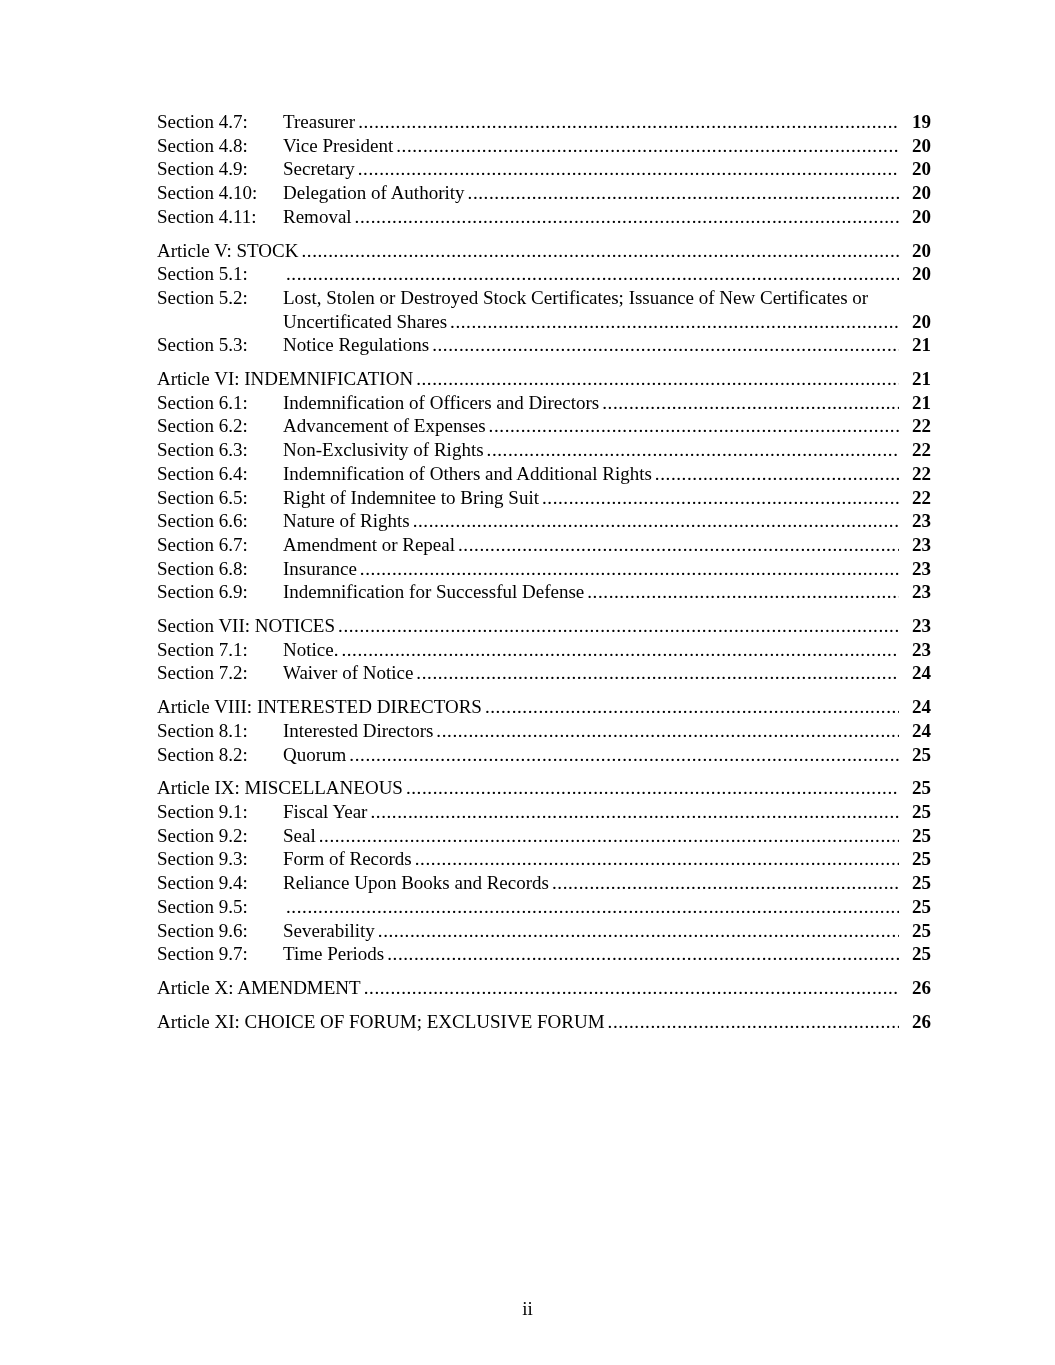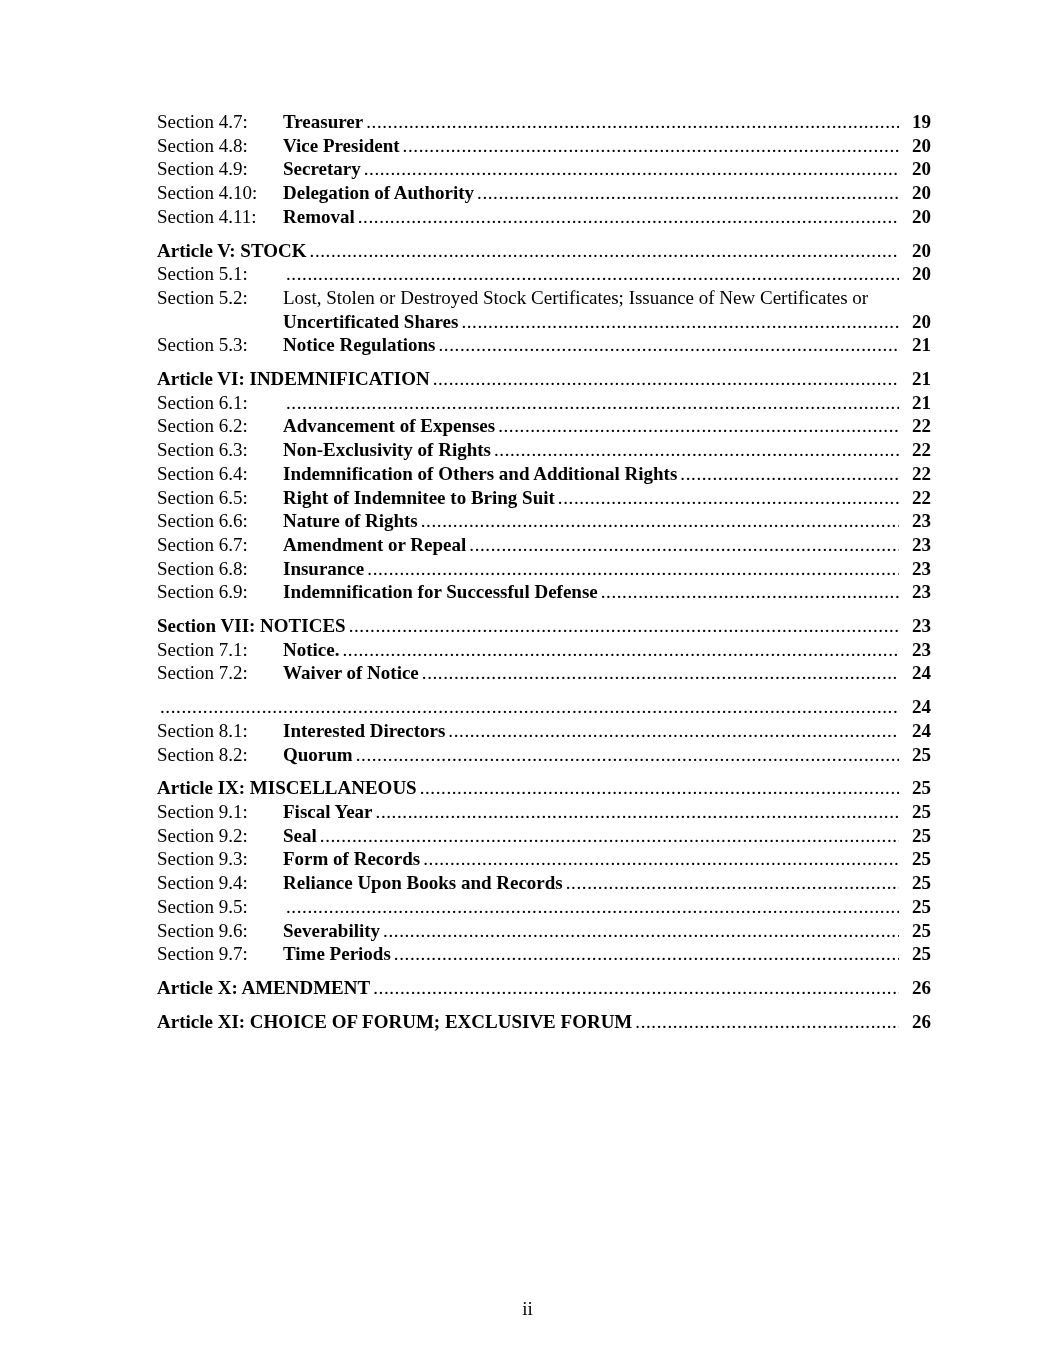--- a/index.html
+++ b/index.html
@@ -34,21 +34,20 @@
   .lbl {
     flex: 0 0 126px;
     white-space: nowrap;
   }
   .lbl.empty {
     
   }
   .ttl {
     flex: 0 0 auto;
     white-space: pre;
-    font-weight: bold;
   }
   .wrap-ttl {
     flex: 1 1 auto;
     white-space: normal;
   }
   .leader {
     flex: 1 1 auto;
     overflow: hidden;
     white-space: nowrap;
     margin-left: 3px;
@@ -146,20 +145,21 @@
   </div>
 
   <div class="row space-before">
     <span class="ttl">Article VI: INDEMNIFICATION</span>
     <span class="leader"></span>
     <span class="pg">21</span>
   </div>
 
   <div class="row">
     <span class="lbl">Section 6.1:</span>
+    <span class="ttl">Indemnification of Officers and Directors</span>
     <span class="leader"></span>
     <span class="pg">21</span>
   </div>
 
   <div class="row">
     <span class="lbl">Section 6.2:</span>
     <span class="ttl">Advancement of Expenses</span>
     <span class="leader"></span>
     <span class="pg">22</span>
   </div>
@@ -227,20 +227,21 @@
   </div>
 
   <div class="row">
     <span class="lbl">Section 7.2:</span>
     <span class="ttl">Waiver of Notice</span>
     <span class="leader"></span>
     <span class="pg">24</span>
   </div>
 
   <div class="row space-before">
+    <span class="ttl">Article VIII: INTERESTED DIRECTORS</span>
     <span class="leader"></span>
     <span class="pg">24</span>
   </div>
 
   <div class="row">
     <span class="lbl">Section 8.1:</span>
     <span class="ttl">Interested Directors</span>
     <span class="leader"></span>
     <span class="pg">24</span>
   </div>

